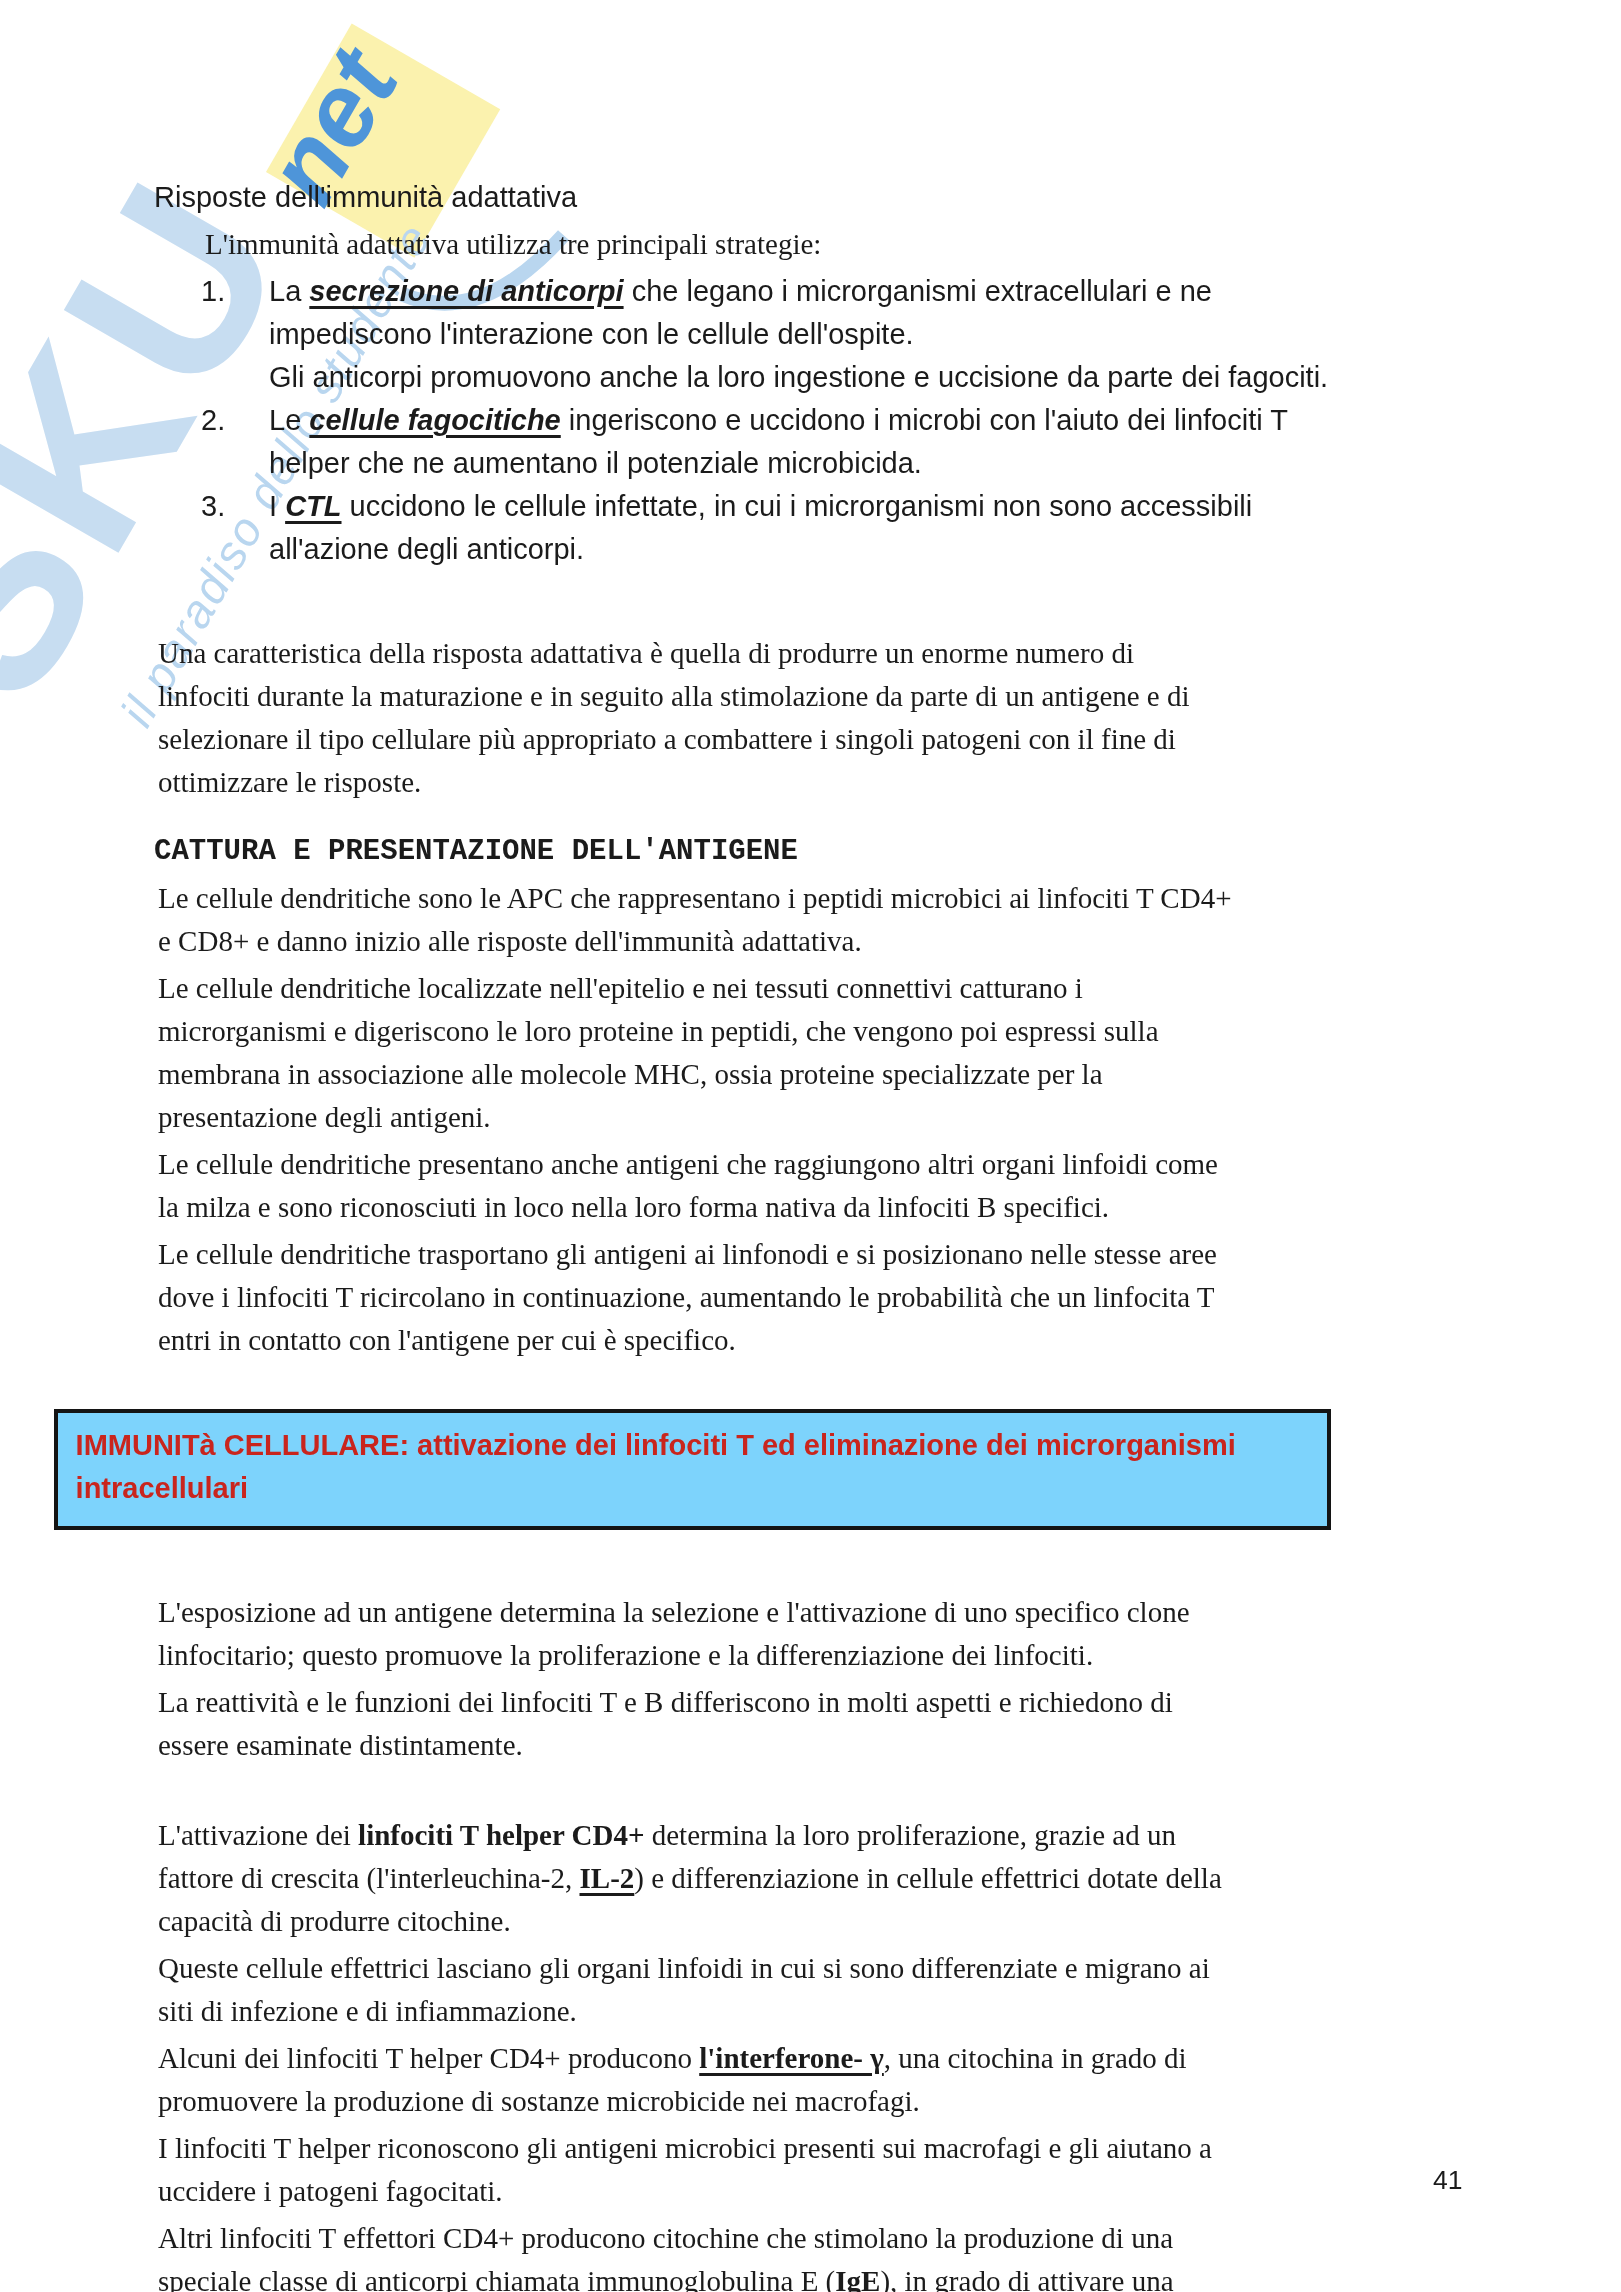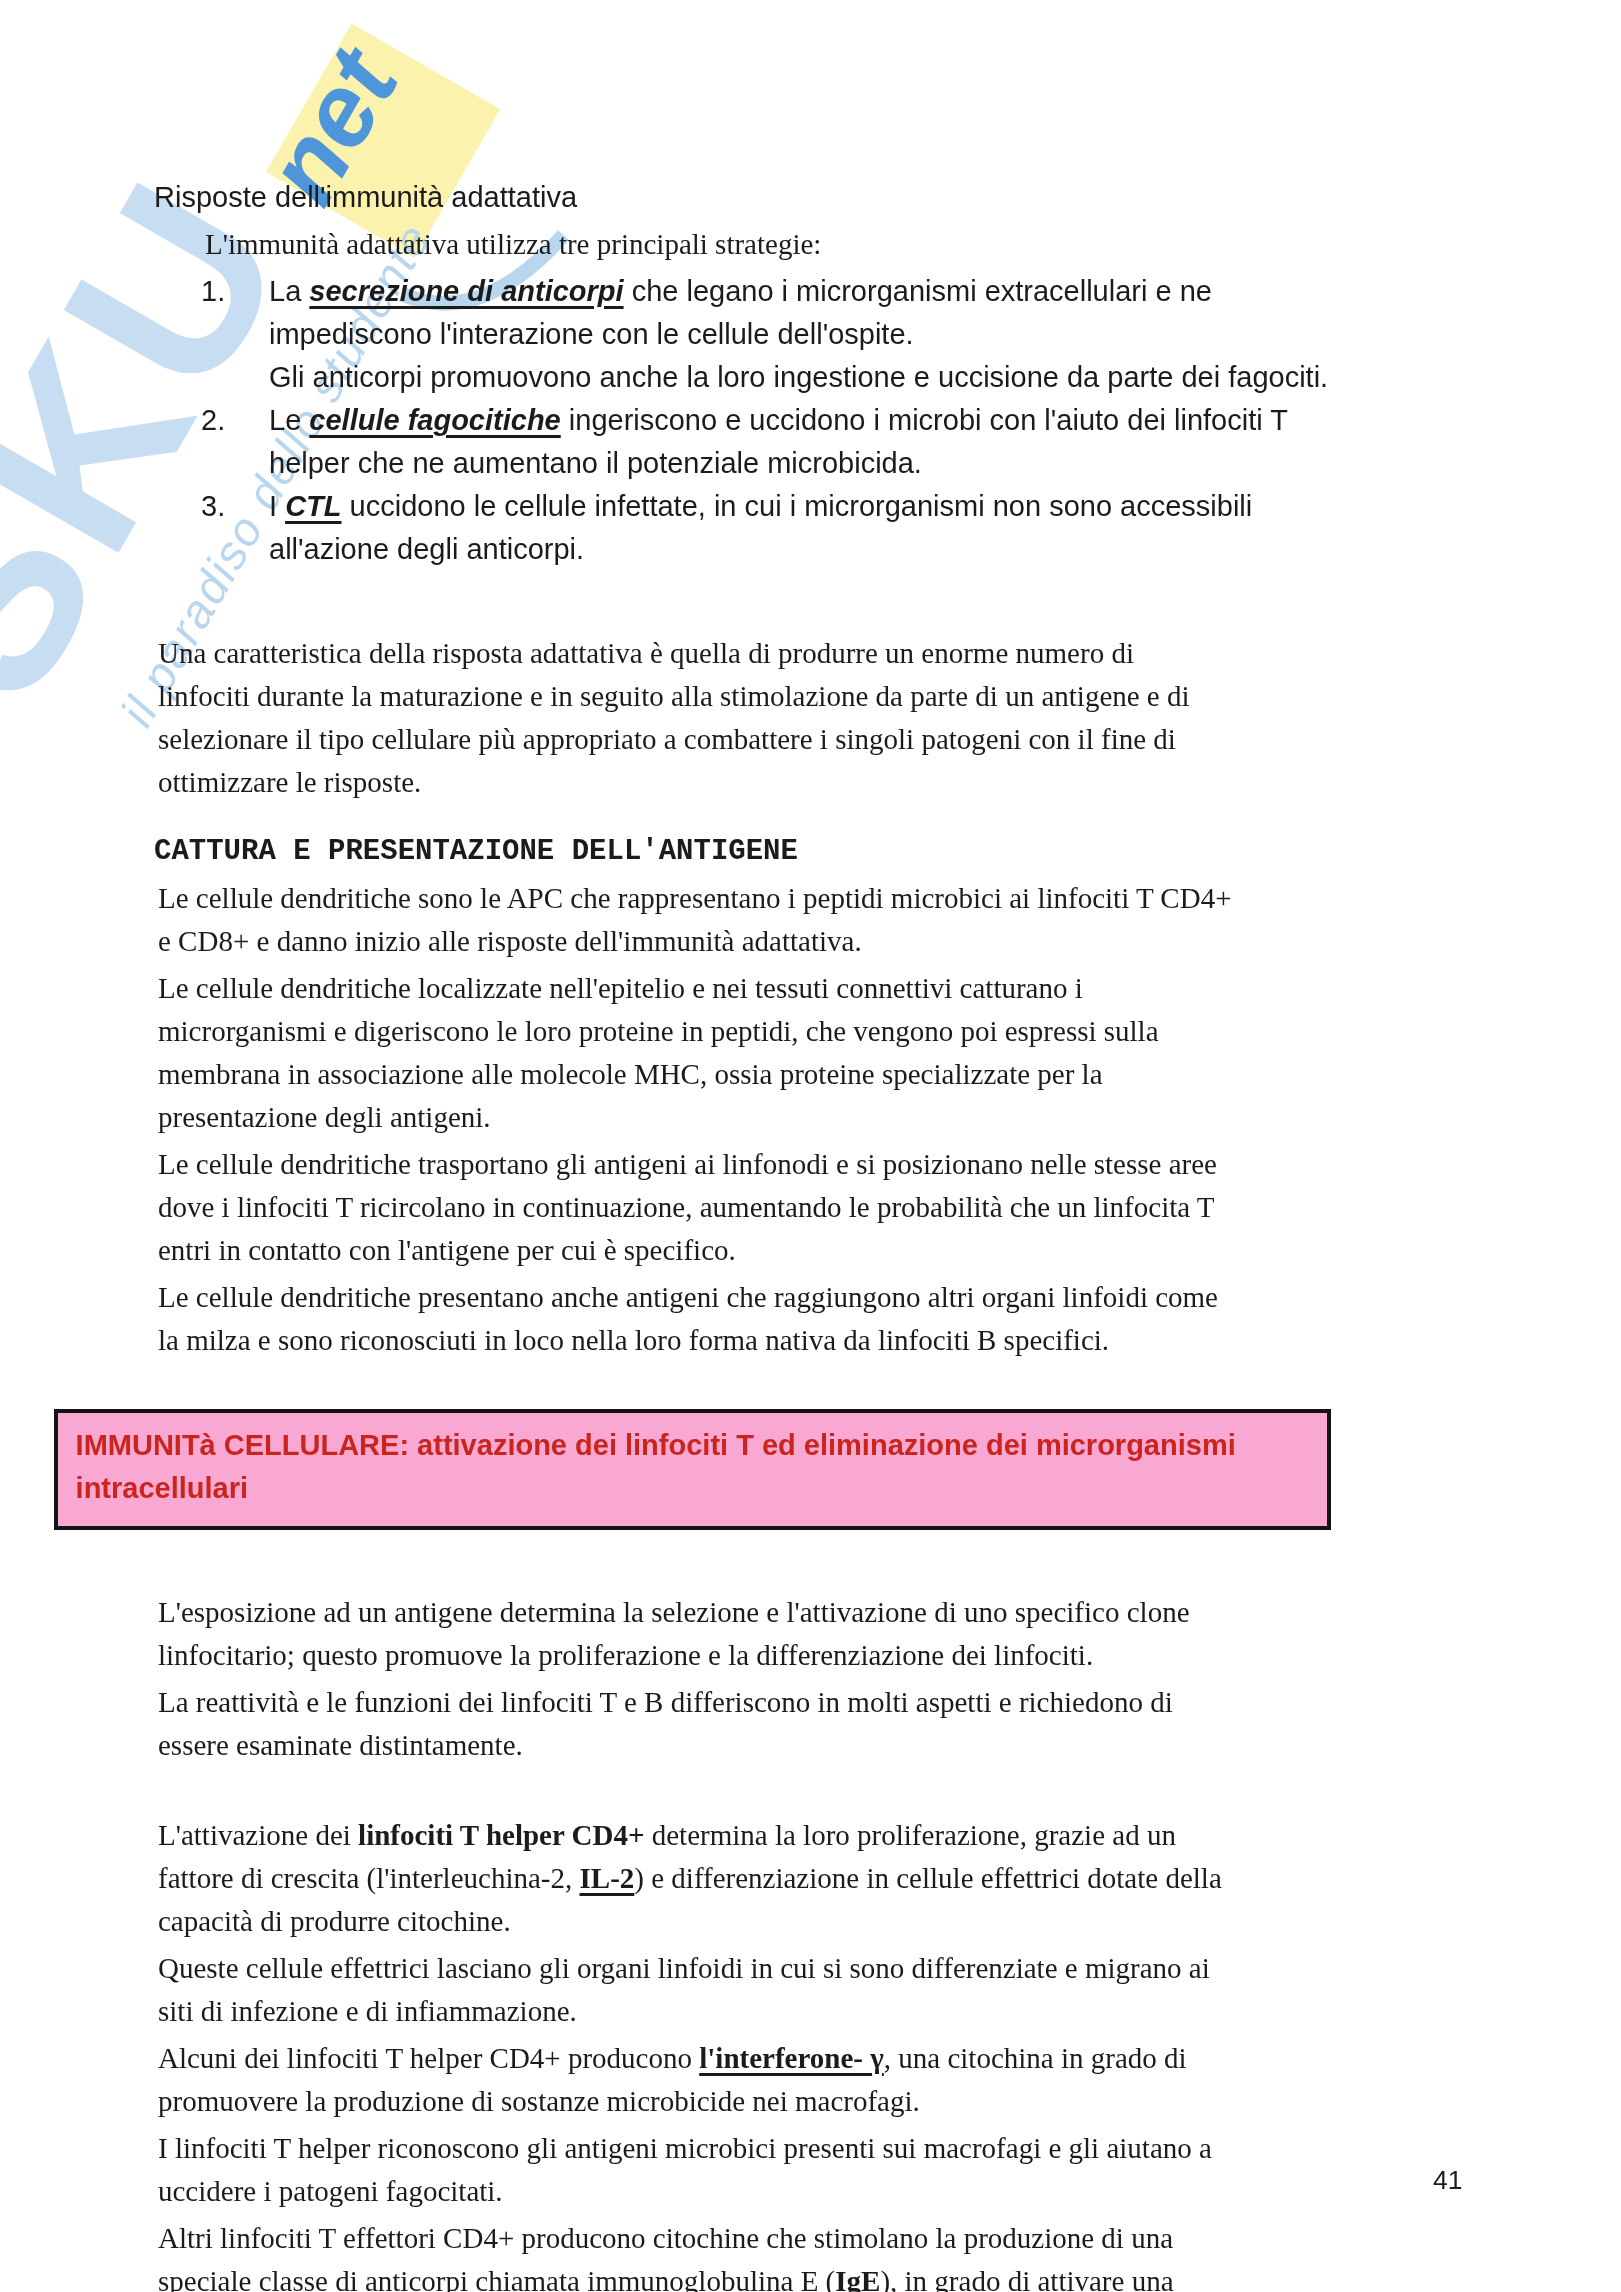--- a/index.html
+++ b/index.html
@@ -33,21 +33,21 @@
   .gap-d{height:39px;}
   .redbox{
     border:4.9px solid #141414;
     margin:47px 0 0 -100px;
     width:1277px;
     box-sizing:border-box;
     padding:11.8px 17.6px 15.7px 17.6px;
     color:#c9251d;
     font-weight:bold;
     white-space:pre-line;
-    background:#f9a8d4;
+    background:#7dd3fc;
   }
   .pagenum{
     position:absolute;left:1433px;top:2143px;
     font-size:26.5px;z-index:1;margin-top:22px;
   }
 </style>
 </head>
 <body>
 
 <div class="page">
@@ -97,25 +97,25 @@
     <div class="gap-b"></div>
 
     <div class="heading">CATTURA E PRESENTAZIONE DELL'ANTIGENE</div>
 
     <div class="para">Le cellule dendritiche sono le APC che rappresentano i peptidi microbici ai linfociti T CD4+
 e CD8+ e danno inizio alle risposte dell'immunità adattativa.</div>
     <div class="para">Le cellule dendritiche localizzate nell'epitelio e nei tessuti connettivi catturano i
 microrganismi e digeriscono le loro proteine in peptidi, che vengono poi espressi sulla
 membrana in associazione alle molecole MHC, ossia proteine specializzate per la
 presentazione degli antigeni.</div>
+    <div class="para">Le cellule dendritiche presentano anche antigeni che raggiungono altri organi linfoidi come
+la milza e sono riconosciuti in loco nella loro forma nativa da linfociti B specifici.</div>
     <div class="para">Le cellule dendritiche trasportano gli antigeni ai linfonodi e si posizionano nelle stesse aree
 dove i linfociti T ricircolano in continuazione, aumentando le probabilità che un linfocita T
 entri in contatto con l'antigene per cui è specifico.</div>
-    <div class="para">Le cellule dendritiche presentano anche antigeni che raggiungono altri organi linfoidi come
-la milza e sono riconosciuti in loco nella loro forma nativa da linfociti B specifici.</div>
 
     <div class="redbox">IMMUNITà CELLULARE: attivazione dei linfociti T ed eliminazione dei microrganismi
 intracellulari</div>
 
     <div class="gap-c"></div>
 
     <div class="para">L'esposizione ad un antigene determina la selezione e l'attivazione di uno specifico clone
 linfocitario; questo promuove la proliferazione e la differenziazione dei linfociti.</div>
     <div class="para">La reattività e le funzioni dei linfociti T e B differiscono in molti aspetti e richiedono di
 essere esaminate distintamente.</div>

